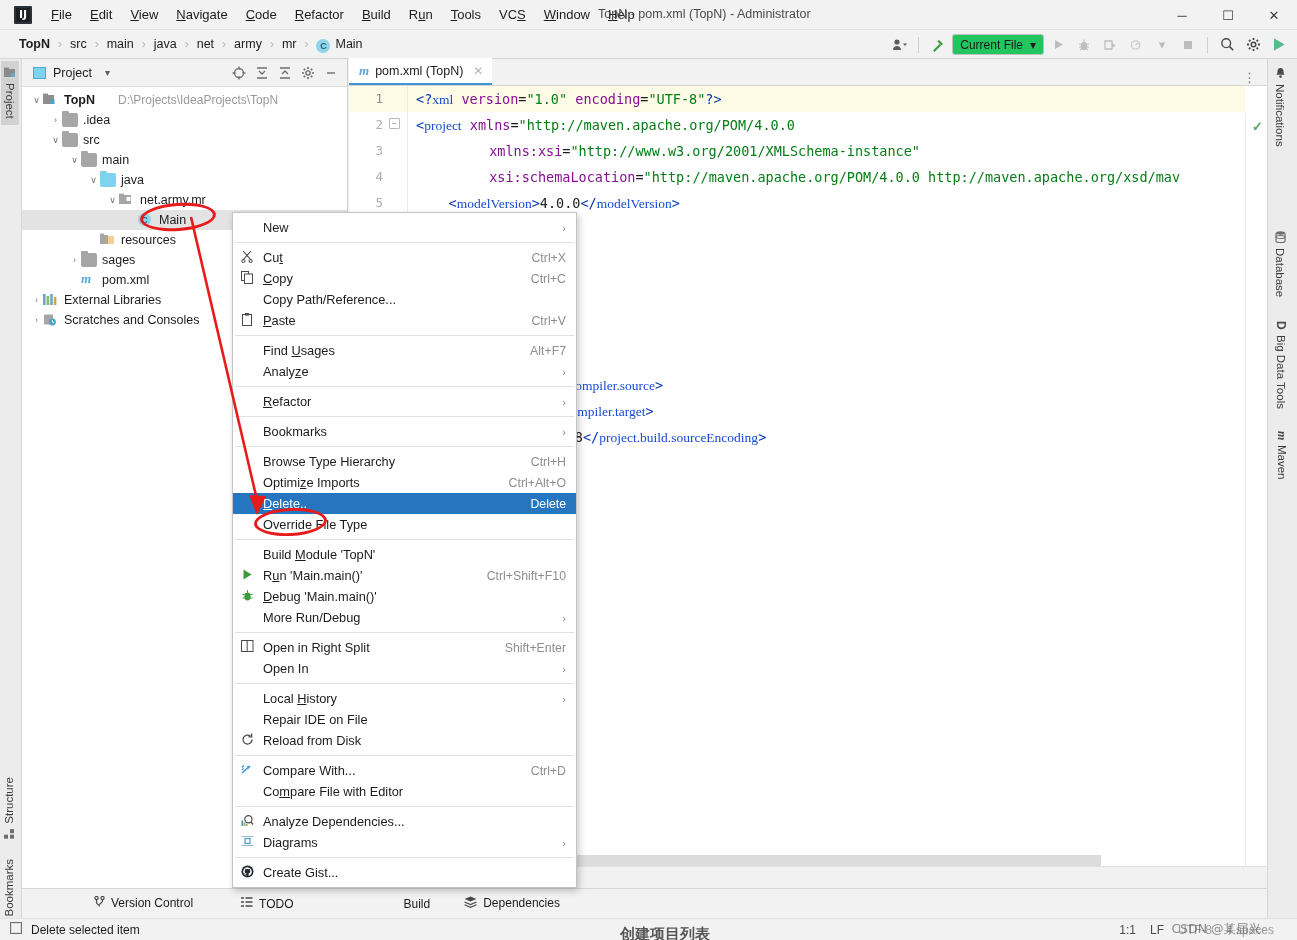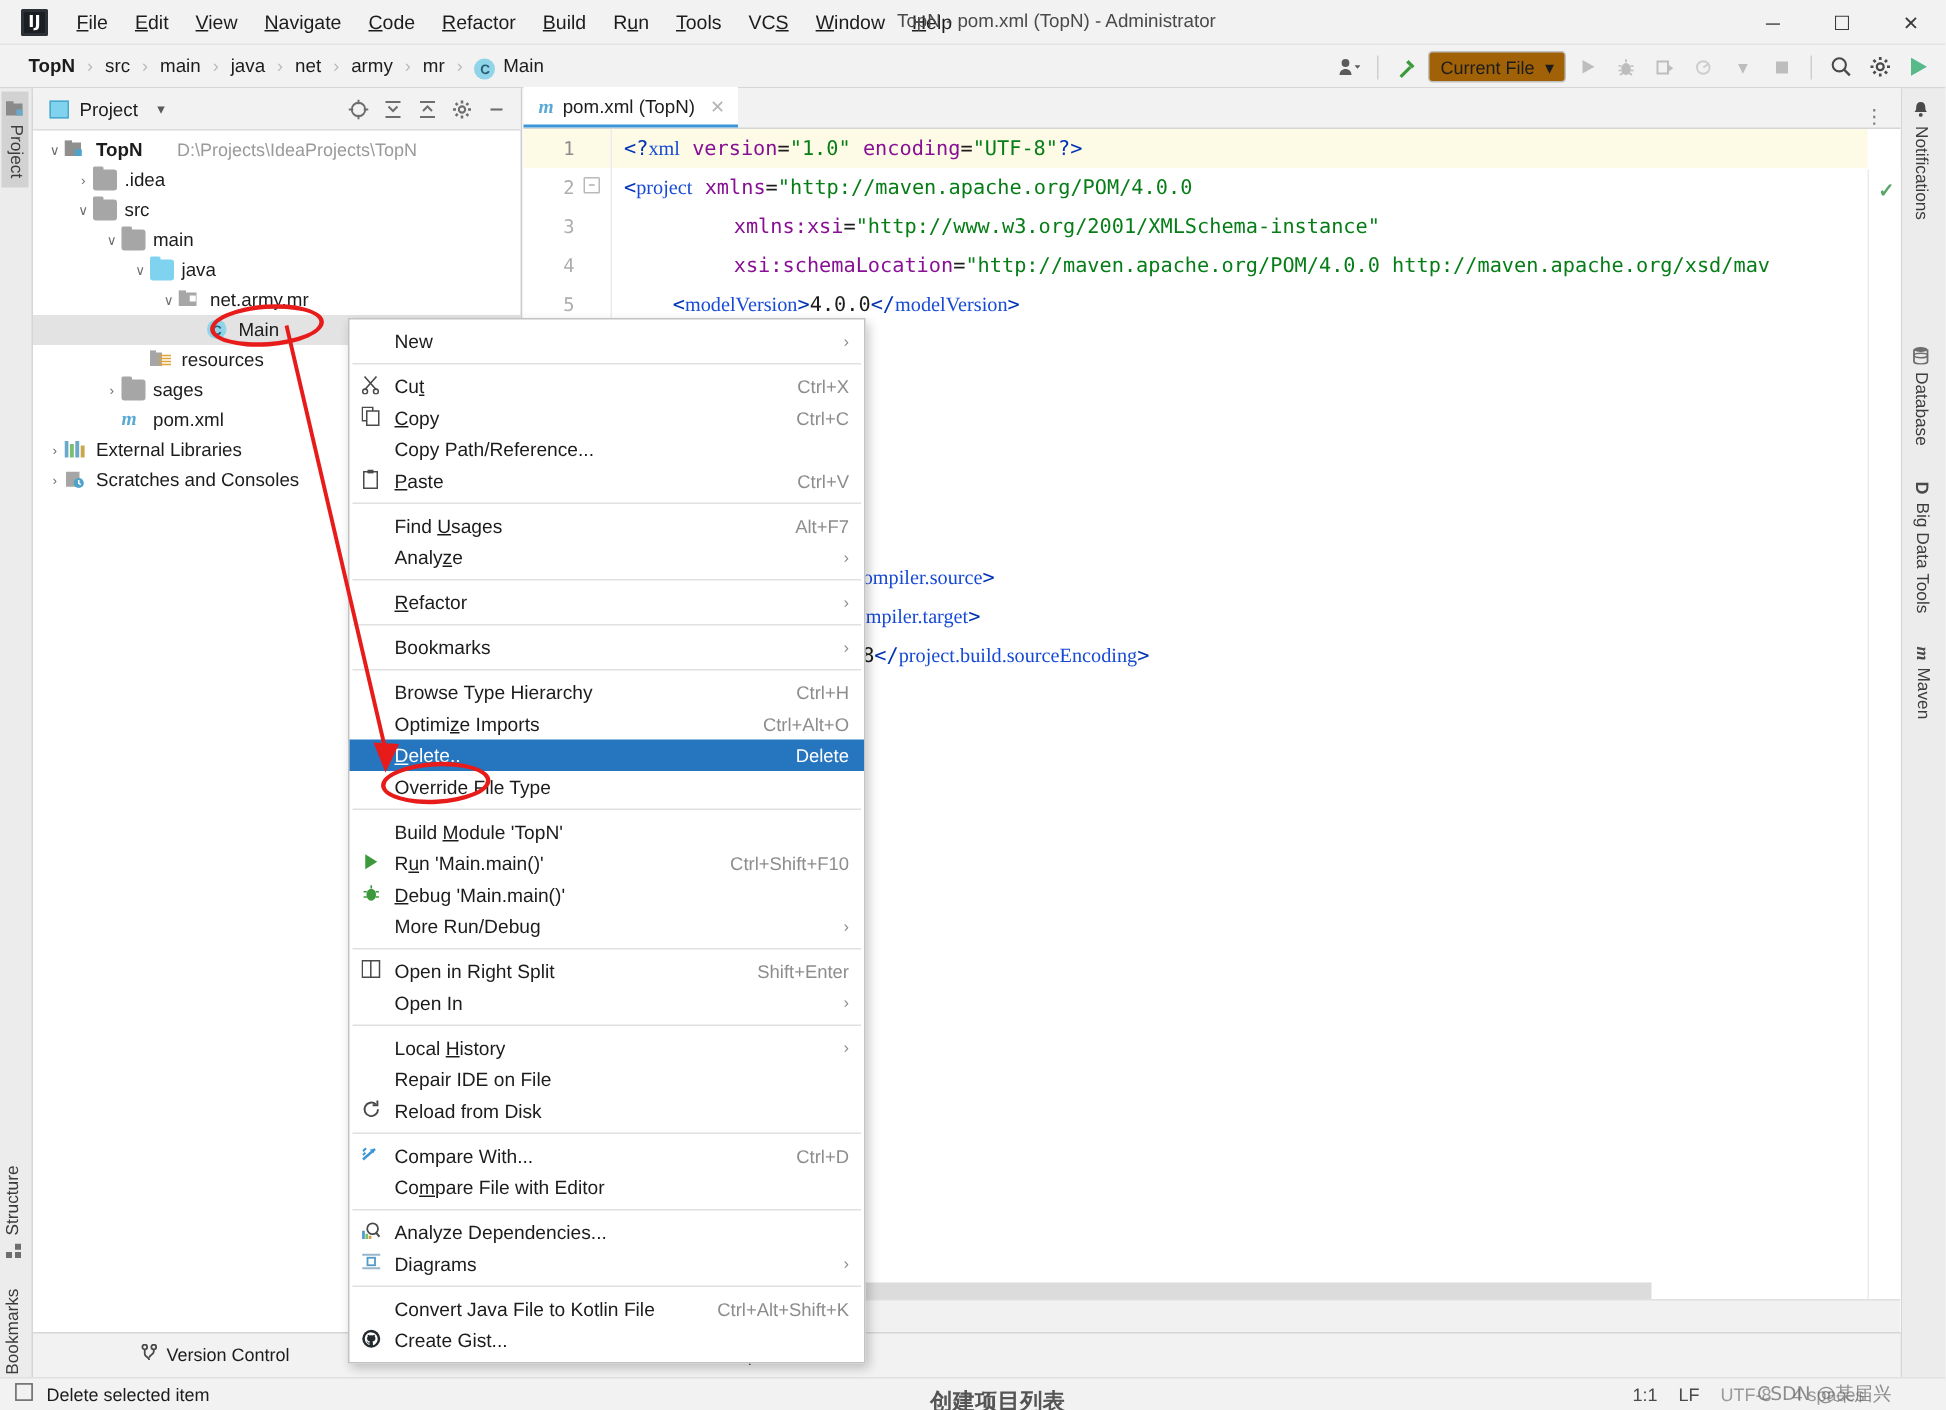--- a/index.html
+++ b/index.html
@@ -57,21 +57,21 @@
     position: relative; top: 1px;
   }
   .navbar-right { position: absolute; right: 6px; top: 0; height: 29px; display: flex; align-items: center; gap: 2px; }
   .tb-ico {
     width: 24px; height: 24px; display: flex; align-items: center; justify-content: center;
     color: #7a7a7a; font-size: 13px; cursor: default;
   }
   .tb-ico.dim { color: #bdbdbd; }
   .tb-sep { width: 1px; height: 16px; background: #cfcfcf; margin: 0 5px; }
   .runcfg {
-    height: 21px; border: 1px solid #c0c0c0; border-radius: 3px; background: #a16207;
+    height: 21px; border: 1px solid #c0c0c0; border-radius: 3px; background: #22c55e;
     display: flex; align-items: center; padding: 0 7px; font-size: 12px; color: #1c1c1c;
     gap: 7px; cursor: default;
   }
 
   
   .stripe-left {
     position: absolute; left: 0; top: 59px; width: 22px; height: 881px;
     background: #ececec; border-right: 1px solid #d6d6d6;
   }
   .stripe-right {
@@ -165,21 +165,21 @@
   .bottom-stripe {
     position: absolute; left: 22px; top: 888px; width: 1245px; height: 30px;
     background: #f2f2f2; border-top: 1px solid #d6d6d6; display: flex; align-items: center;
   }
   .btool { display:flex; align-items:flex-start; gap:6px; font-size:12px; color:#1c1c1c; padding:0 10px; cursor:default;}
   .statusbar {
     position: absolute; left: 0; top: 918px; width: 1297px; height: 22px;
     background: #f2f2f2; display: flex; align-items: center; border-top: 1px solid #e0e0e0;
   }
   .status-left { display:flex; align-items:center; gap:9px; margin-left:10px; font-size:12px; color:#1c1c1c;}
-  .status-right { position:absolute; right: 54px; display:flex; align-items:center; gap:14px; font-size:12px; color:#4a4a4a;}
+  .status-right { position:absolute; right: 23px; display:flex; align-items:center; gap:14px; font-size:12px; color:#4a4a4a;}
   .status-right .dim { color:#9a9a9a; }
   .watermark {
     position:absolute; right: 36px; top: 2px; font-size: 12.5px; color:#6b6b6b; opacity:.75;
     font-family:"DejaVu Sans", sans-serif; white-space:nowrap;
   }
   .cjk-bottom {
     position:absolute; left: 620px; top: 925px; font-size:15px; color:#3a3a3a; font-weight:bold;
     font-family:"DejaVu Sans",sans-serif; opacity:.85; white-space:nowrap;
   }
 
@@ -787,25 +787,20 @@
       <div class="mi">
         <span class="mi-ico"><svg width="13" height="12">
             <path d="M0.5 1.5h12M0.5 10.5h12" stroke="#9ab7c9" stroke-width="1.2"></path>
             <rect x="4" y="3.5" width="5" height="5" fill="none" stroke="#4e9ac9" stroke-width="1.2"></rect>
           </svg></span>
         <span class="mi-label">Diagrams</span>
         <span class="mi-arrow">›</span>
       </div>
       <div class="msep"></div>
       <div class="mi">
-        <span class="mi-ico"></span>
-        <span class="mi-label">Convert Java File to Kotlin File</span>
-        <span class="mi-acc">Ctrl+Alt+Shift+K</span>
-      </div>
-      <div class="mi">
         <span class="mi-ico"><svg width="13" height="13">
             <circle cx="6.5" cy="6.5" r="6" fill="#24292e"></circle>
             <path d="M6.5 2.2c-2.4 0-4.3 1.9-4.3 4.3 0 1.9 1.2 3.5 2.9 4.1.2 0 .3-.1.3-.2v-.8c-1.2.3-1.5-.5-1.5-.5-.2-.5-.5-.7-.5-.7-.4-.3 0-.3 0-.3.4 0 .7.5.7.5.4.7 1 .5 1.3.4 0-.3.2-.5.3-.6-1-.1-2-.5-2-2.2 0-.5.2-.9.5-1.2 0-.1-.2-.6 0-1.2 0 0 .4-.1 1.2.5.4-.1.8-.2 1.1-.2.4 0 .8 0 1.1.2.9-.6 1.2-.5 1.2-.5.2.6.1 1.1 0 1.2.3.3.5.7.5 1.2 0 1.7-1 2.1-2 2.2.2.1.3.4.3.9v1.3c0 .1.1.3.3.2 1.7-.6 2.9-2.2 2.9-4.1 0-2.4-1.9-4.3-4.3-4.3z" fill="#fff"></path>
           </svg></span>
         <span class="mi-label">Create Gist...</span>
       </div>
     </div>
 
   <div class="ell e1"></div>
   <div class="ell e2"></div>

